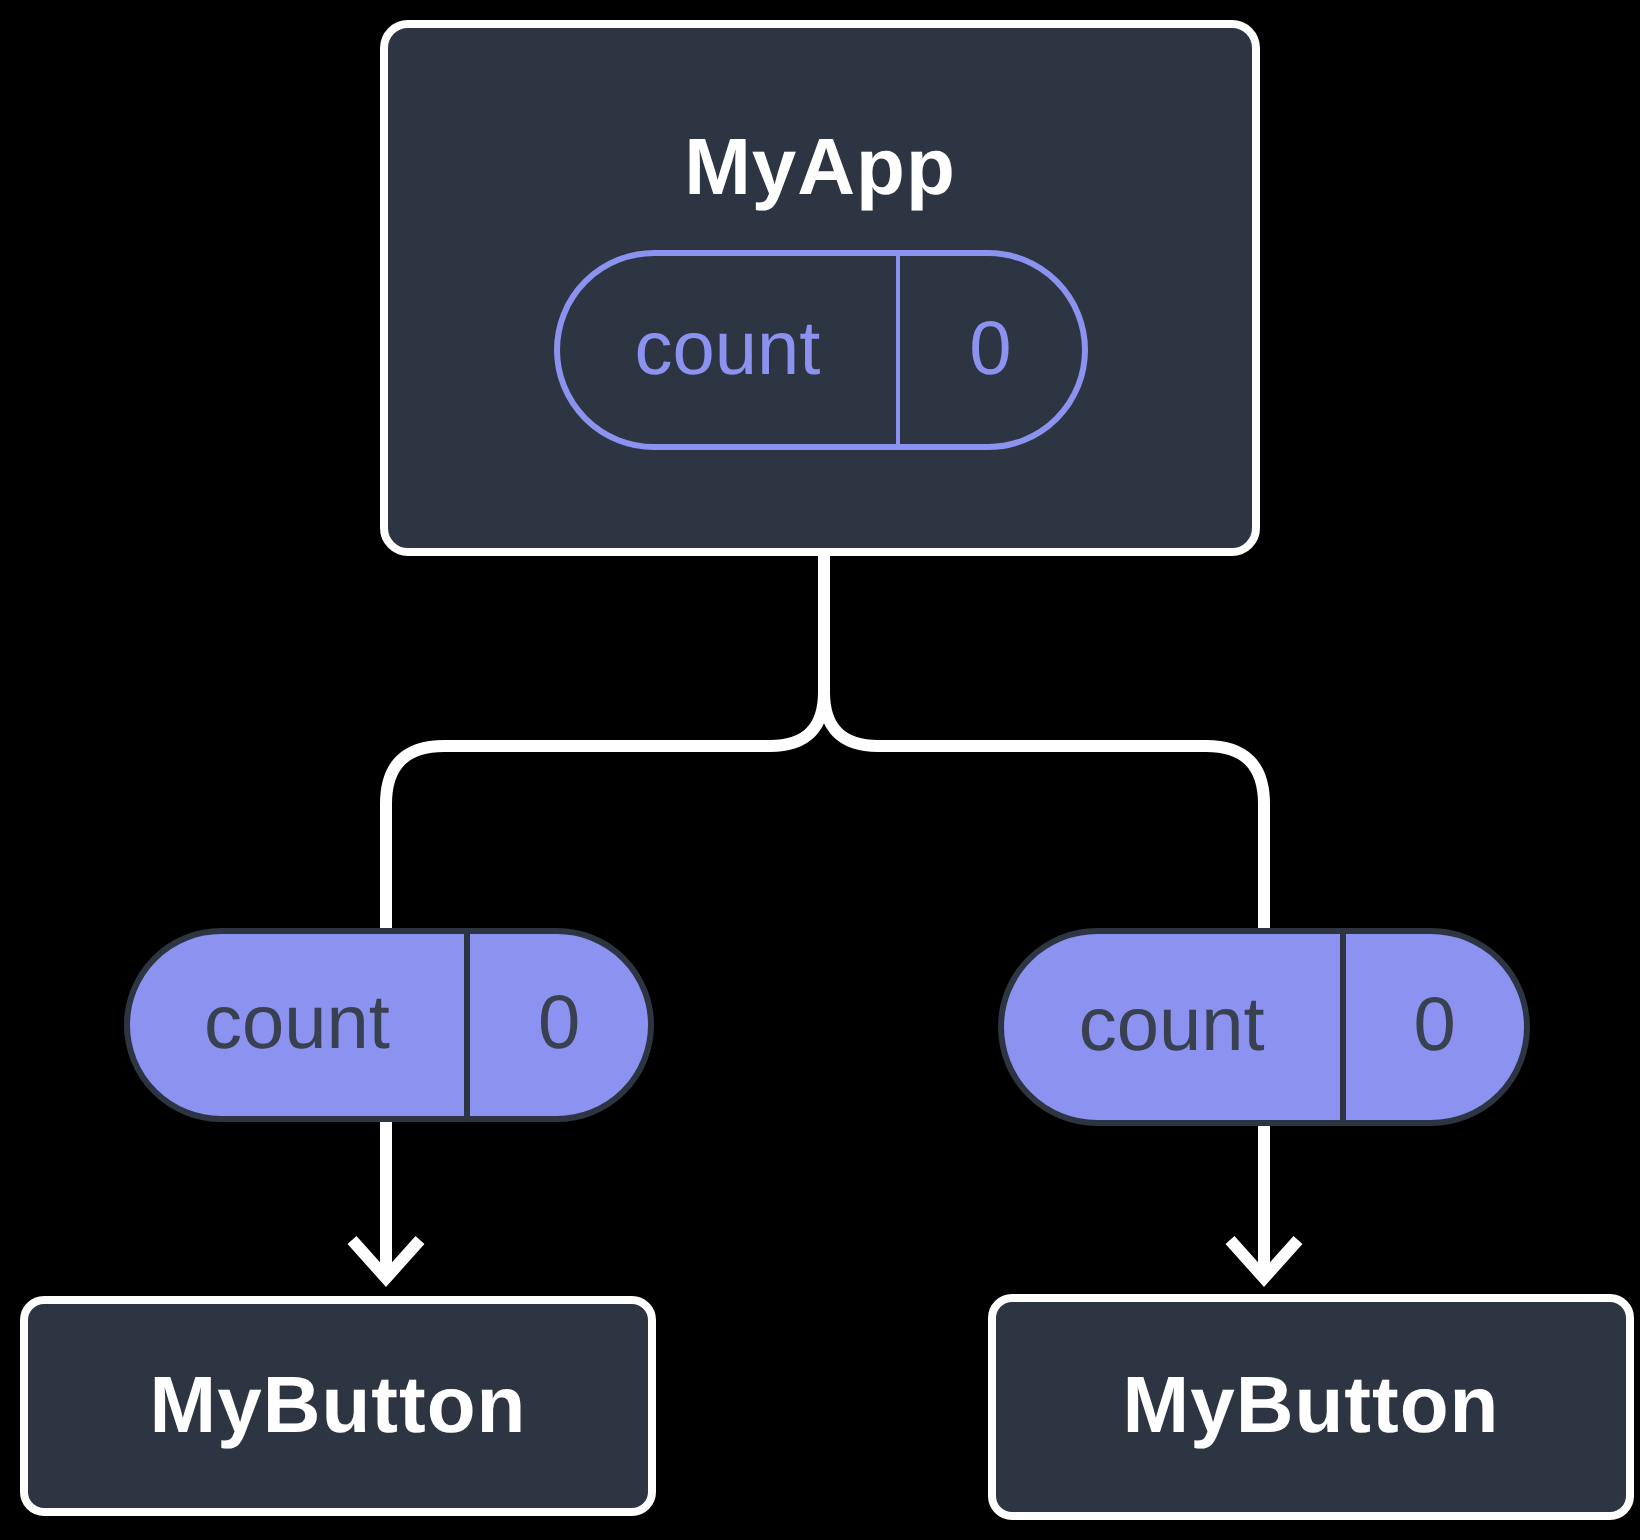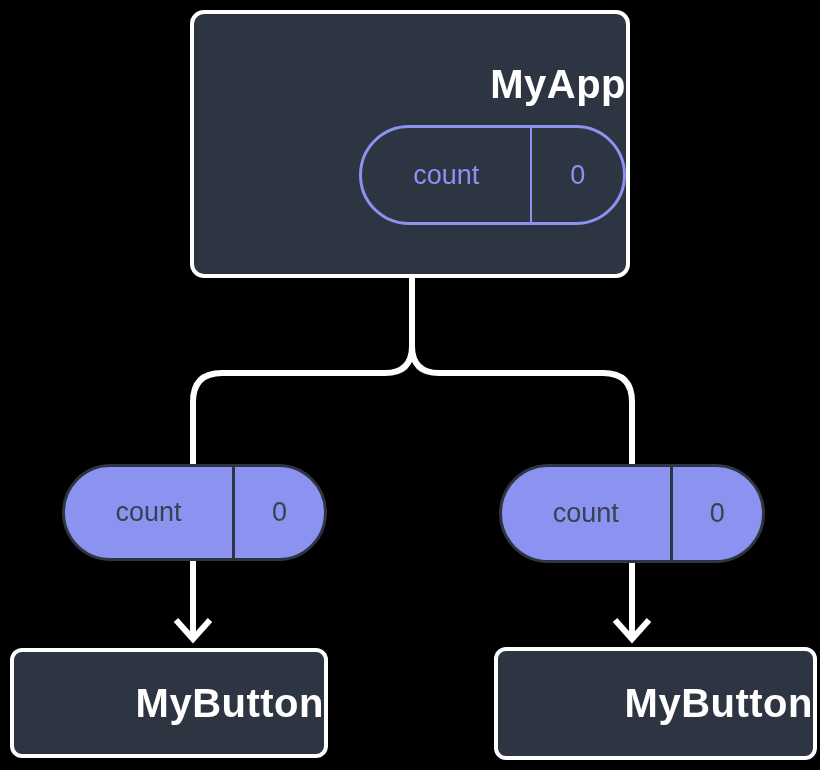--- a/index.html
+++ b/index.html
@@ -16,21 +16,21 @@
     overflow: hidden;
   }
   .node {
     position: absolute;
     box-sizing: border-box;
     background: #2E3542;
     border: 4px solid #FFFFFF;
     border-radius: 14px;
     display: flex;
     flex-direction: column;
-    align-items: flex-end;
+    align-items: center;
   }
   .node-title {
     color: #FFFFFF;
     font-weight: 700;
     font-size: 40px;
     letter-spacing: 0.5px;
   }
   .root-node {
     left: 190px;
     top: 10px;
@@ -46,21 +46,21 @@
   }
   .leaf-left  { left: 10px;  top: 648px; width: 318px; height: 110px; border-radius: 12px; }
   .leaf-right { left: 494px; top: 647px; width: 323px; height: 113px; border-radius: 12px; }
 
   .pill {
     box-sizing: border-box;
     display: flex;
     align-items: stretch;
     border-radius: 999px;
     overflow: hidden;
-    font-size: 27px;
+    font-size: 38px;
   }
   .pill .pill-key {
     flex: 0 0 64.5%;
     display: flex;
     align-items: center;
     justify-content: center;
   }
   .pill .pill-val {
     flex: 1 1 auto;
     display: flex;

